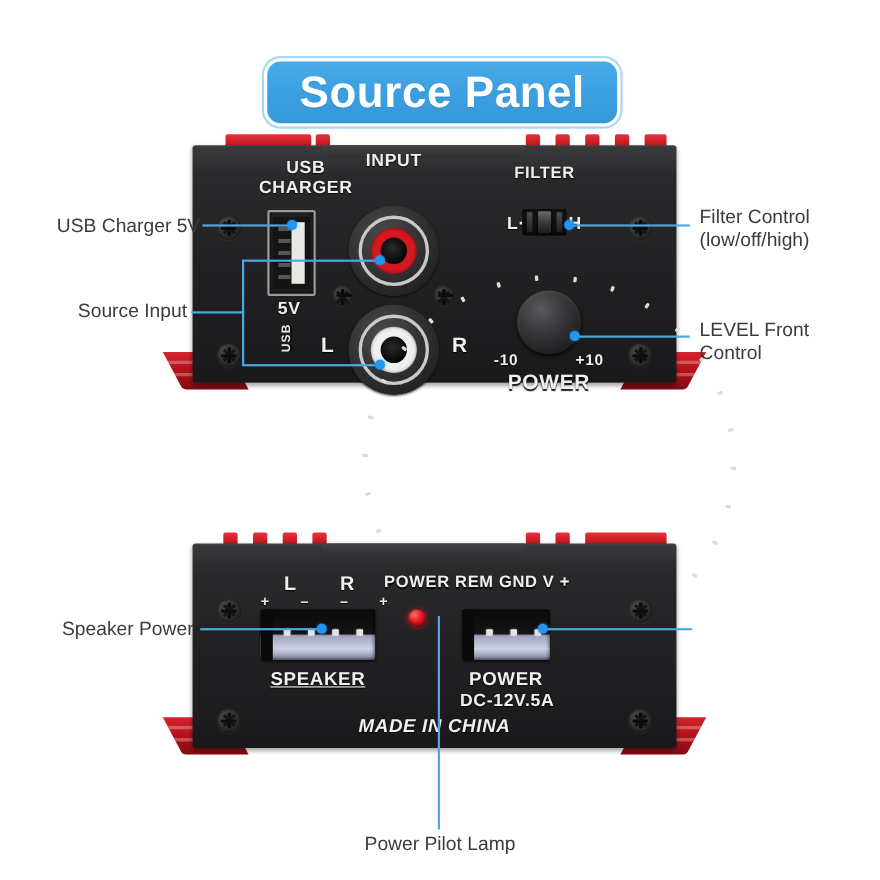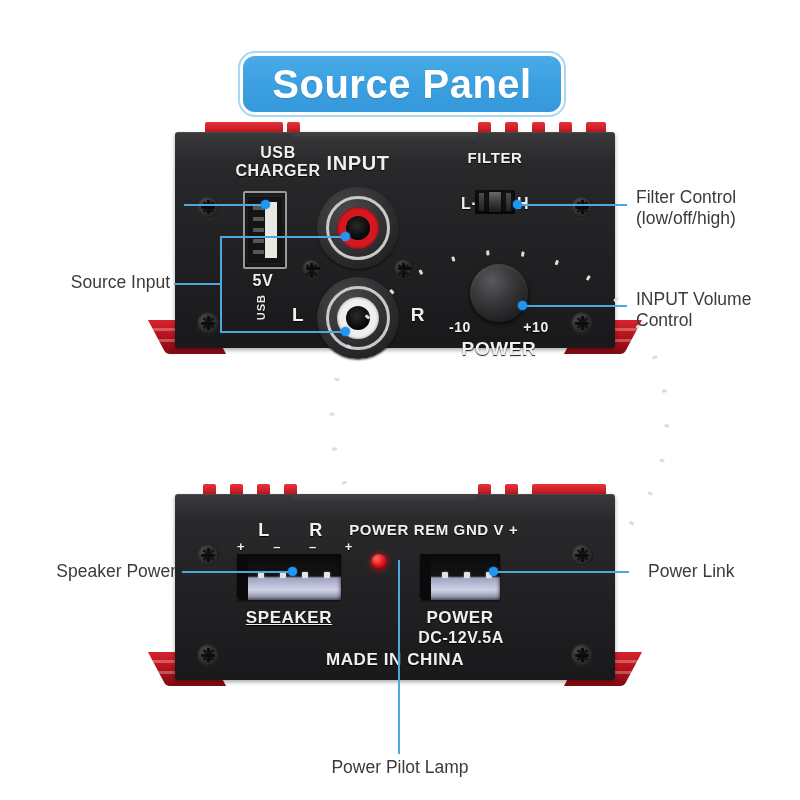--- a/index.html
+++ b/index.html
@@ -207,21 +207,21 @@
 
     <div class="usb" style="left:68px;top:69px;">
       <div class="usb-inner">
         <div class="usb-pins"></div>
         <div class="usb-tongue"></div>
       </div>
     </div>
     <div class="ptxt" style="left:58px;top:150px;width:60px;font-size:16px;">5V</div>
     <div class="vusb" style="left:80px;top:172px;">USB</div>
 
-    <div class="ptxt" style="left:128px;top:30px;width:110px;font-size:20px;">INPUT</div>
+    <div class="ptxt" style="left:128px;top:16px;width:110px;font-size:16px;">INPUT</div>
 
     <div class="rca" style="left:142px;top:65px;width:82px;height:82px;">
       <div class="ring1" style="left:9px;top:9px;right:9px;bottom:9px;border:3px solid #c9c9c9;"></div>
       <div class="ring2" style="left:20px;top:20px;right:20px;bottom:20px;background:#d41820;box-shadow:inset 0 0 3px rgba(0,0,0,.6);"></div>
       <div class="hole" style="left:29px;top:29px;right:29px;bottom:29px;"></div>
     </div>
 
     <div class="rca" style="left:142px;top:155px;width:82px;height:82px;">
       <div class="ring1" style="left:9px;top:9px;right:9px;bottom:9px;border:3px solid #c9c9c9;"></div>
       <div class="ring2" style="left:20px;top:20px;right:20px;bottom:20px;background:#efefef;box-shadow:inset 0 0 3px rgba(0,0,0,.45);"></div>
@@ -275,37 +275,38 @@
       </div>
       <div class="knob" style="left:14px;top:14px;right:14px;bottom:14px;"></div>
     </div>
     <div class="ptxt" style="left:268px;top:198px;width:34px;font-size:14px;">-10</div>
     <div class="ptxt" style="left:344px;top:198px;width:34px;font-size:14px;">+10</div>
     <div class="ptxt" style="left:273px;top:216px;width:102px;font-size:19px;">POWER</div>
   </div>
 
   <div class="lead h" style="left:184px;top:204px;width:82px;"></div>
   <div class="dot" style="left:261px;top:200px;"></div>
+  <div class="callout left" style="left:24px;top:195px;width:158px;">USB Charger 5V</div>
 
   <div class="lead h" style="left:174px;top:283px;width:48px;"></div>
   <div class="lead v" style="left:220px;top:236px;height:96px;"></div>
   <div class="lead h" style="left:220px;top:236px;width:126px;"></div>
   <div class="dot" style="left:341px;top:232px;"></div>
   <div class="lead h" style="left:220px;top:331px;width:126px;"></div>
   <div class="dot" style="left:341px;top:327px;"></div>
   <div class="callout left" style="left:24px;top:272px;width:146px;">Source Input</div>
 
   <div class="lead h" style="left:517px;top:204px;width:110px;"></div>
   <div class="dot" style="left:513px;top:200px;"></div>
   <div class="callout right" style="left:636px;top:187px;width:168px;">Filter Control
 (low/off/high)</div>
 
   <div class="lead h" style="left:523px;top:305px;width:104px;"></div>
   <div class="dot" style="left:518px;top:301px;"></div>
-  <div class="callout right" style="left:636px;top:289px;width:162px;">INPUT Volume
+  <div class="callout right" style="left:636px;top:289px;width:162px;">LEVEL Front
 Control</div>
 
 
   <div class="amp" style="left:175px;top:484px;width:440px;height:218px;">
 
     <div class="fins">
       <div class="fin" style="left:28px;"></div>
       <div class="fin" style="left:55px;"></div>
       <div class="fin" style="left:82px;"></div>
       <div class="fin" style="left:109px;"></div>
@@ -368,27 +369,26 @@
     <div class="ptxt" style="left:228px;top:38px;width:126px;font-size:15px;">REM  GND  V +</div>
     <div class="term" style="left:245px;top:70px;width:80px;height:46px;">
       <div class="endcap"></div>
       <div class="pin" style="left:22px;top:18px;"></div>
       <div class="pin" style="left:44px;top:18px;"></div>
       <div class="pin" style="left:66px;top:18px;"></div>
     </div>
     <div class="ptxt" style="left:235px;top:124px;width:100px;font-size:17px;">POWER</div>
     <div class="ptxt" style="left:228px;top:145px;width:116px;font-size:16px;">DC-12V.5A</div>
 
-    <div class="ptxt" style="left:120px;top:166px;width:200px;font-size:17px;">MADE IN CHINA</div>
+    <div class="ptxt" style="left:120px;top:166px;width:200px;font-size:17px;font-style:italic;">MADE IN CHINA</div>
   </div>
 
   <div class="lead h" style="left:182px;top:571px;width:110px;"></div>
   <div class="dot" style="left:288px;top:567px;"></div>
   <div class="callout left" style="left:30px;top:561px;width:146px;">Speaker Power</div>
 
   <div class="lead h" style="left:493px;top:571px;width:136px;"></div>
   <div class="dot" style="left:489px;top:567px;"></div>
-  <div class="callout right" style="left:648px;top:561px;width:140px;">Power Link</div>
 
   <div class="lead v" style="left:398px;top:560px;height:194px;"></div>
   <div class="callout center" style="left:288px;top:757px;width:224px;">Power Pilot Lamp</div>
 
 </div>
 
 </body></html>

